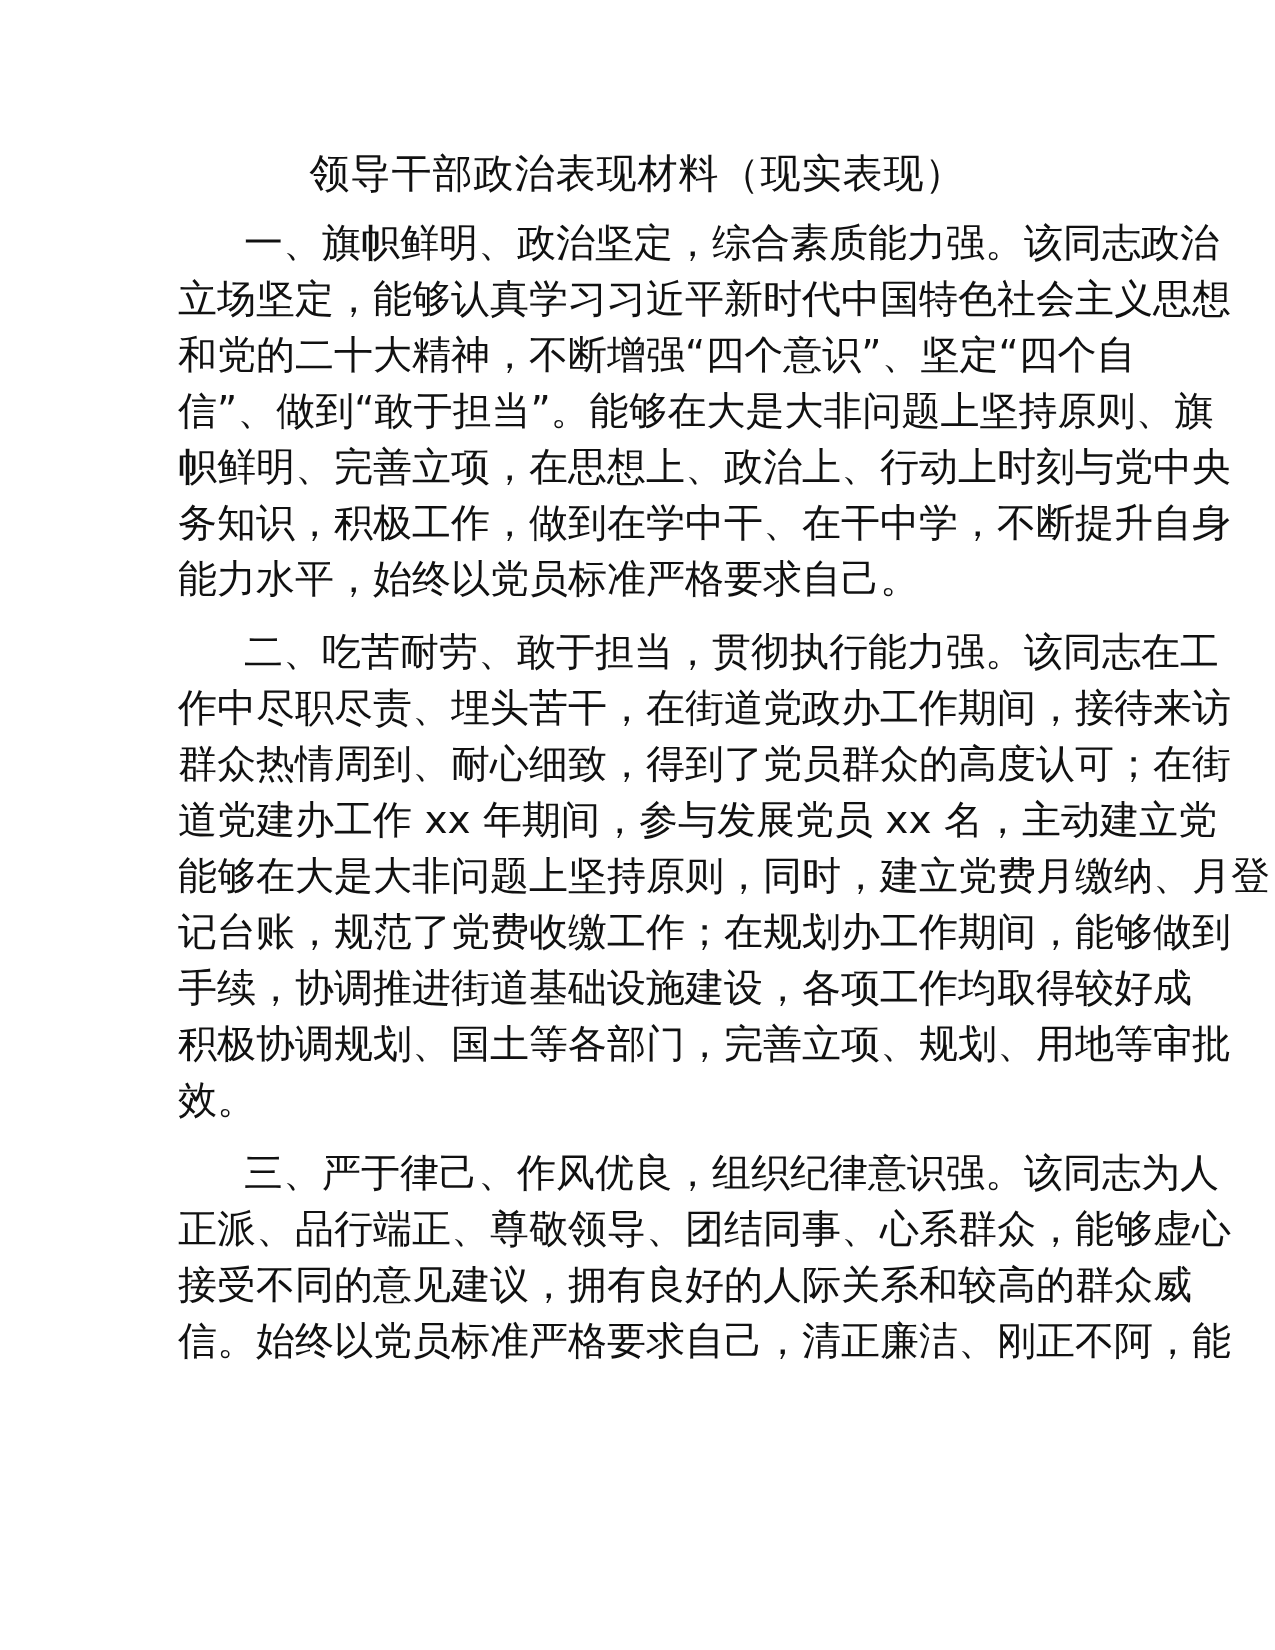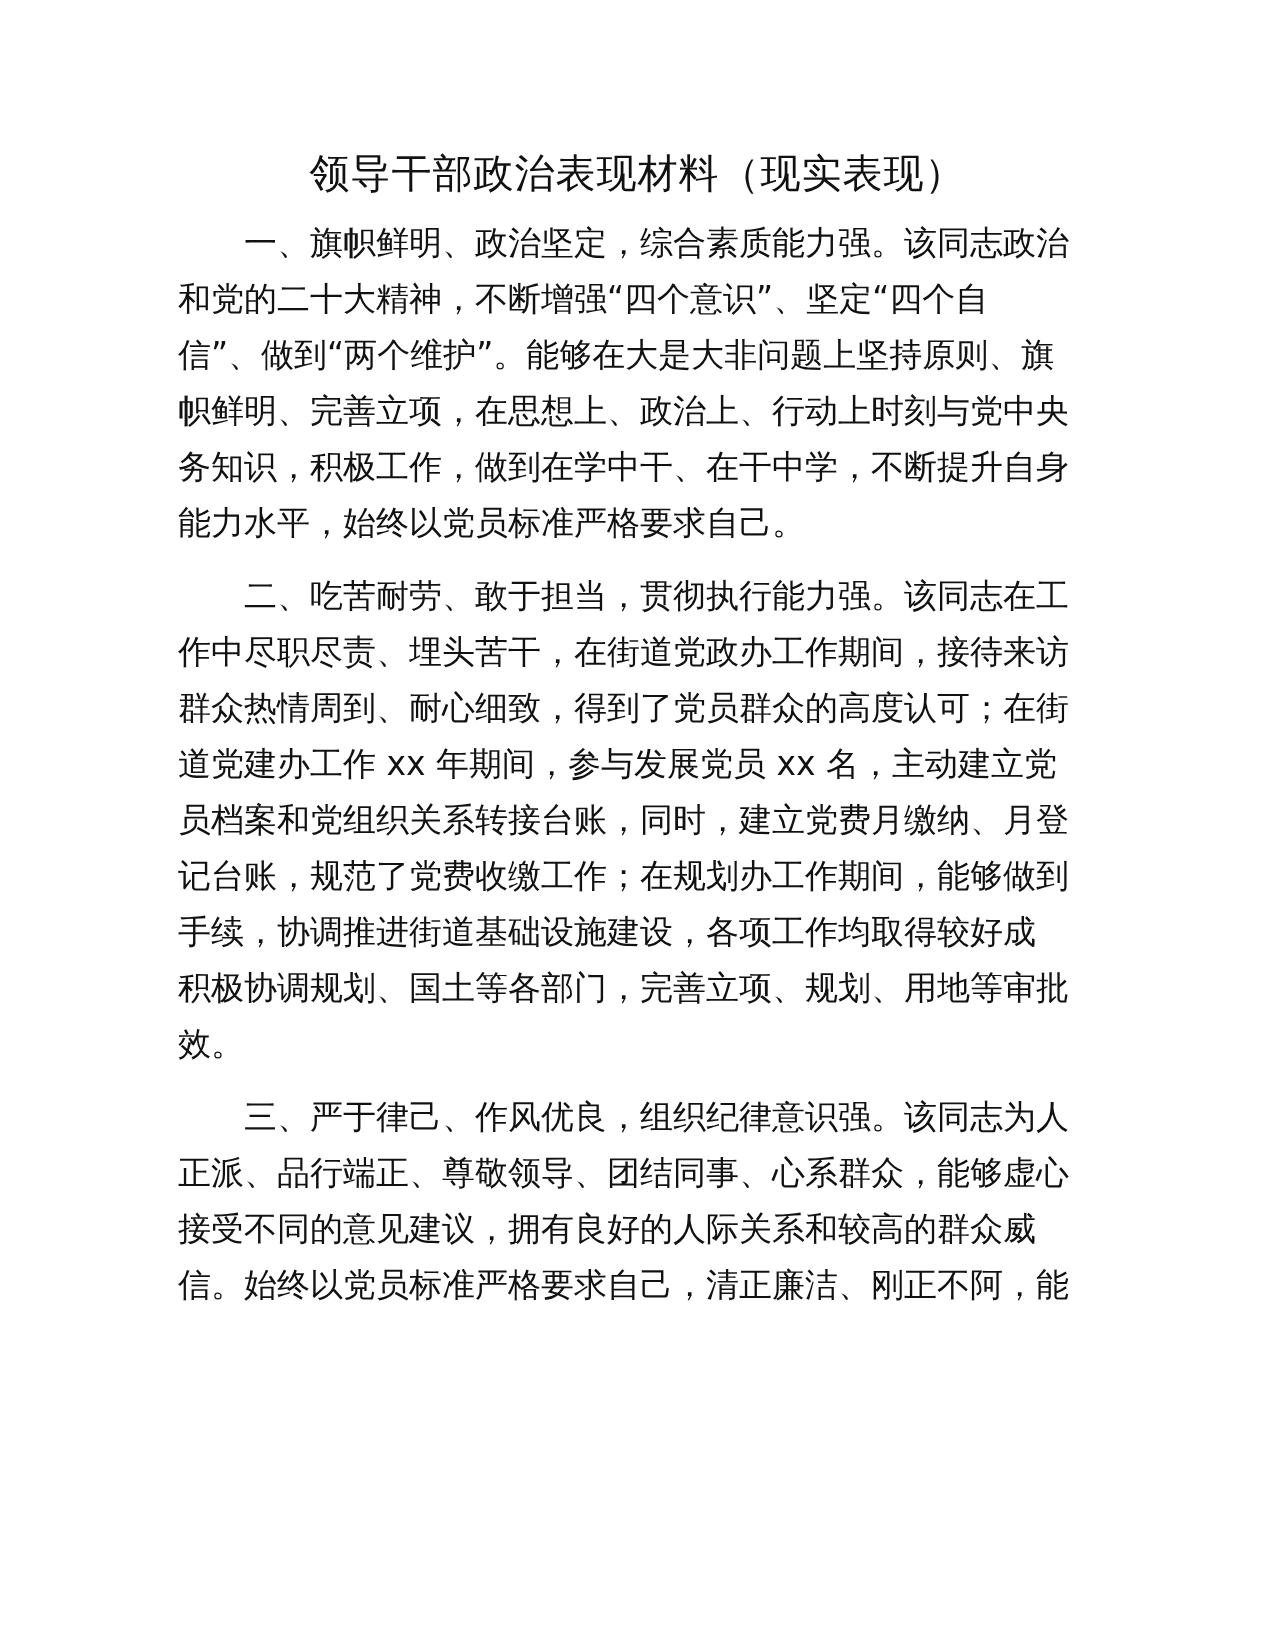--- a/index.html
+++ b/index.html
@@ -36,21 +36,21 @@
       font-weight: normal;
     }
     .body-text {
       position: absolute;
       left: 178px;
       top: 215px;
       width: 862px;
     }
     .para {
       margin: 0 0 17px 0;
-      font-size: 33px;
+      font-size: 39px;
       line-height: 56px;
       text-align: justify;
       text-indent: 66px;
     }
     .line {
       display: block;
       white-space: nowrap;
       height: 56px;
       text-indent: 0;
     }
@@ -62,33 +62,34 @@
 <body>
 
 <div class="page">
 
   <h1 class="title">领导干部政治表现材料（现实表现）</h1>
 
   <div class="body-text">
 
     <div class="para">
       <span class="line first">一、旗帜鲜明、政治坚定，综合素质能力强。该同志政治</span>
+      <span class="line">立场坚定，能够认真学习习近平新时代中国特色社会主义思想</span>
       <span class="line">和党的二十大精神，不断增强“四个意识”、坚定“四个自</span>
-      <span class="line">信”、做到“两个维护”。能够在大是大非问题上坚持原则、旗</span>
+      <span class="line">信”、做到“敢于担当”。能够在大是大非问题上坚持原则、旗</span>
       <span class="line">帜鲜明、完善立项，在思想上、政治上、行动上时刻与党中央</span>
       <span class="line">务知识，积极工作，做到在学中干、在干中学，不断提升自身</span>
       <span class="line">能力水平，始终以党员标准严格要求自己。</span>
     </div>
 
     <div class="para">
       <span class="line first">二、吃苦耐劳、敢于担当，贯彻执行能力强。该同志在工</span>
       <span class="line">作中尽职尽责、埋头苦干，在街道党政办工作期间，接待来访</span>
       <span class="line">群众热情周到、耐心细致，得到了党员群众的高度认可；在街</span>
       <span class="line">道党建办工作 xx 年期间，参与发展党员 xx 名，主动建立党</span>
-      <span class="line">员档案和党组织关系转接台账，同时，建立党费月缴纳、月登</span>
+      <span class="line">能够在大是大非问题上坚持原则，同时，建立党费月缴纳、月登</span>
       <span class="line">记台账，规范了党费收缴工作；在规划办工作期间，能够做到</span>
       <span class="line">手续，协调推进街道基础设施建设，各项工作均取得较好成</span>
       <span class="line">积极协调规划、国土等各部门，完善立项、规划、用地等审批</span>
       <span class="line">效。</span>
     </div>
 
     <div class="para">
       <span class="line first">三、严于律己、作风优良，组织纪律意识强。该同志为人</span>
       <span class="line">正派、品行端正、尊敬领导、团结同事、心系群众，能够虚心</span>
       <span class="line">接受不同的意见建议，拥有良好的人际关系和较高的群众威</span>

